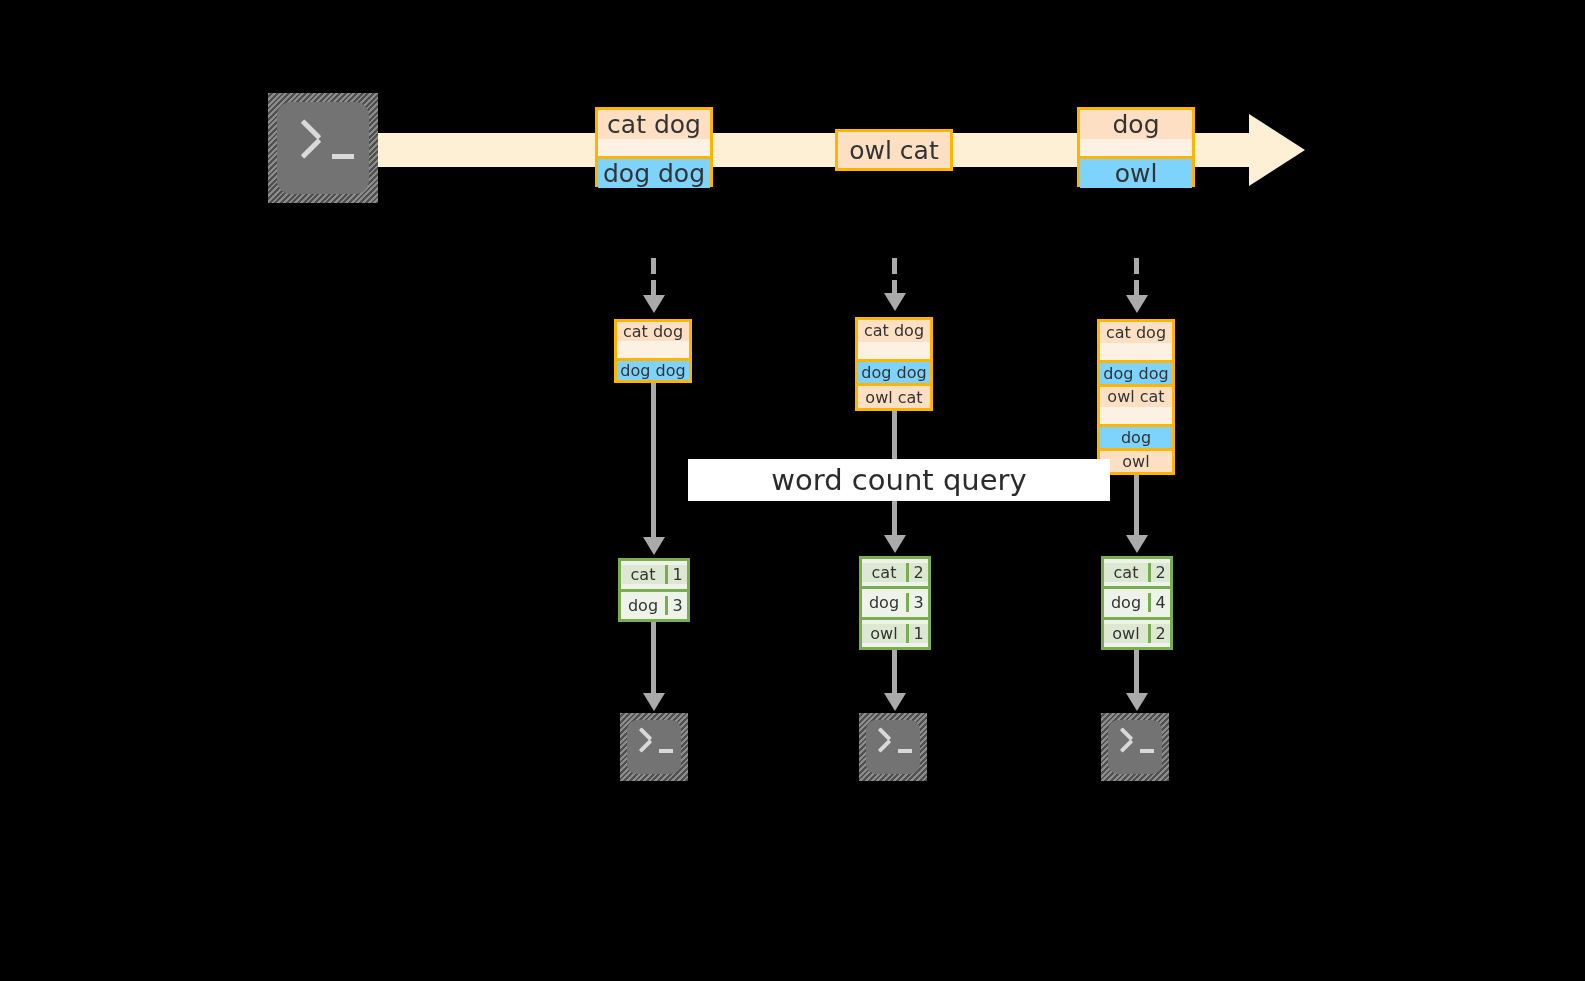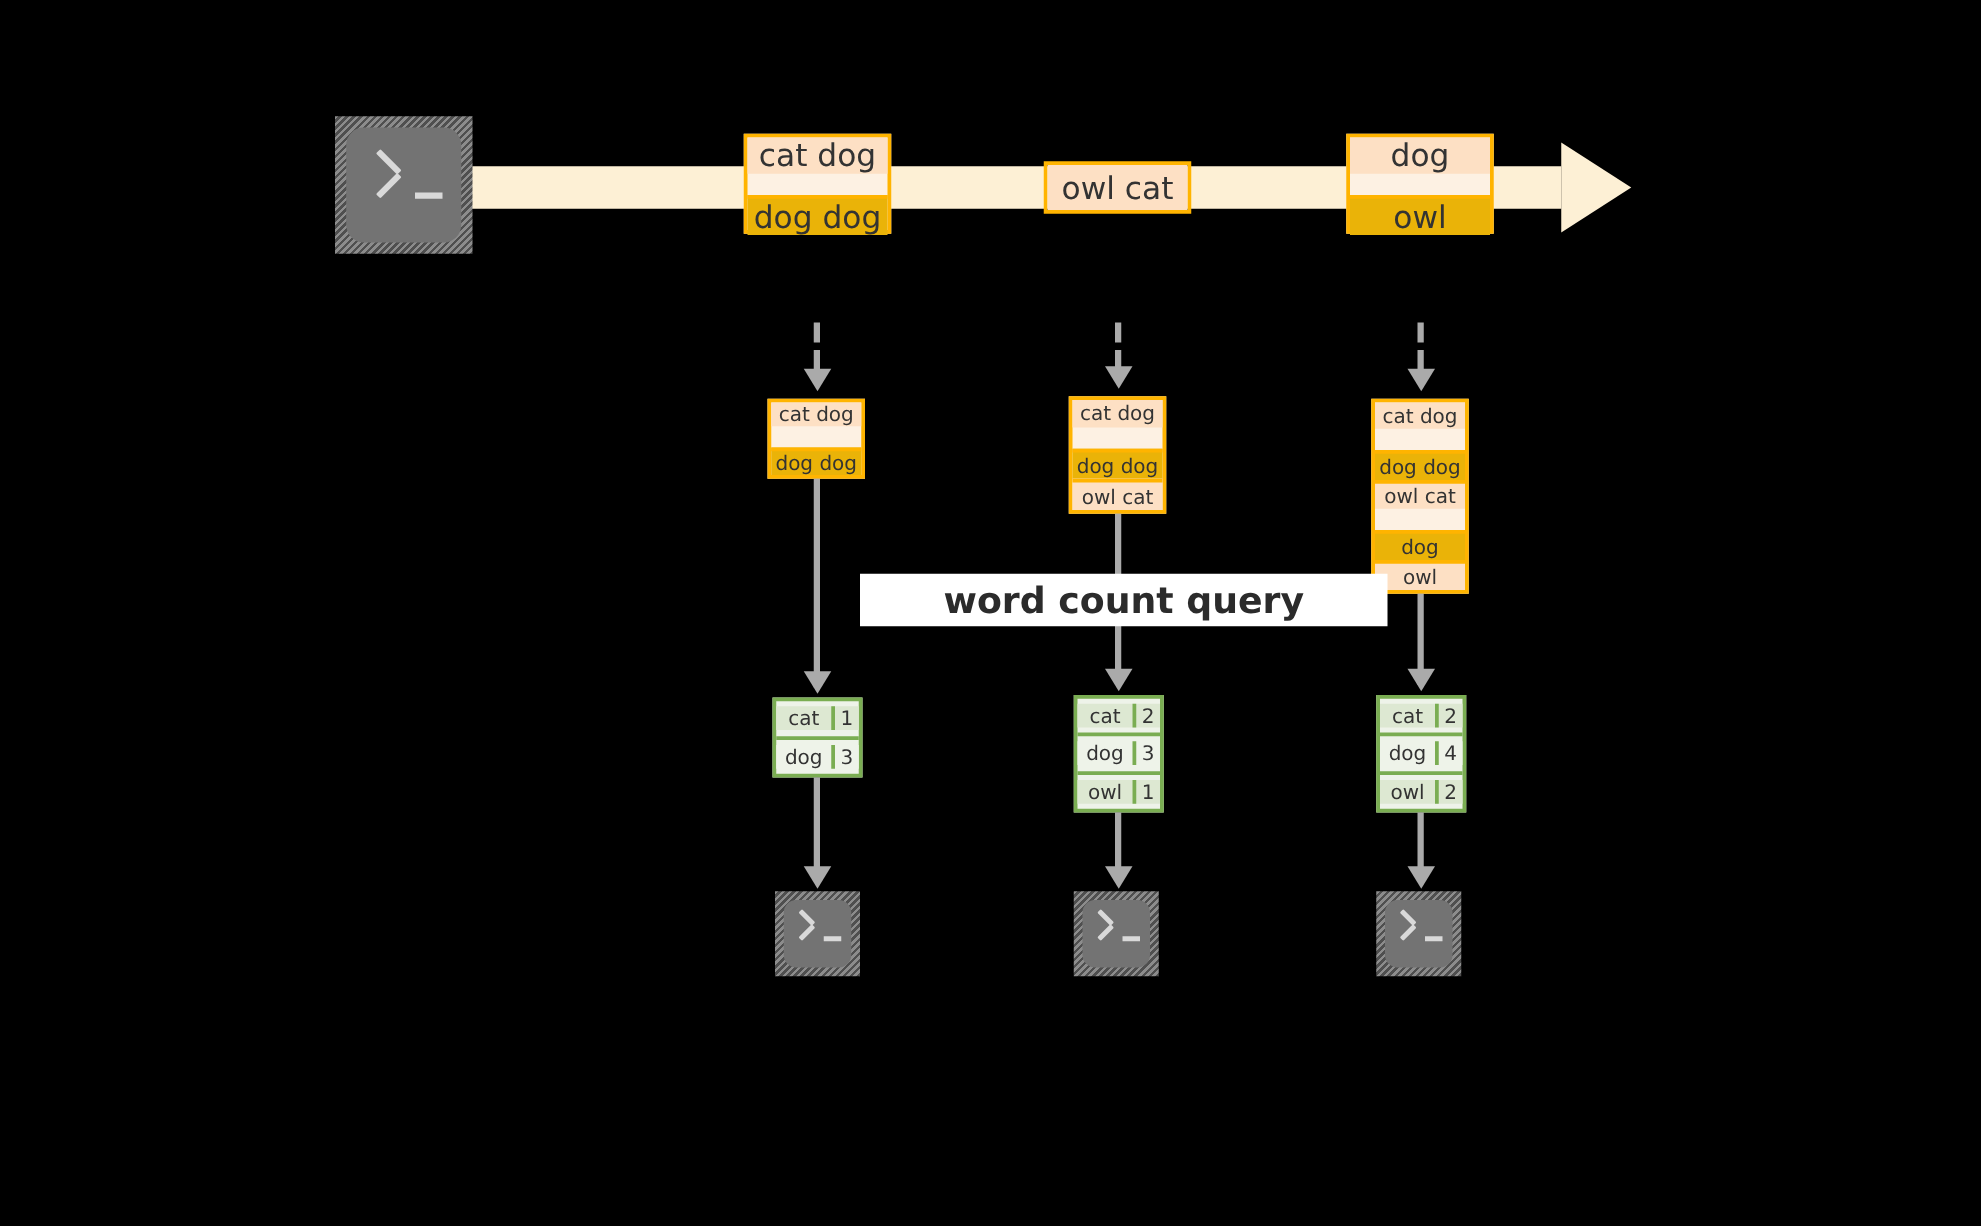--- a/index.html
+++ b/index.html
@@ -67,21 +67,21 @@
   }
   .orow {
     flex: 1 1 auto;
     display: flex;
     align-items: center;
     justify-content: center;
     color: #333333;
     white-space: nowrap;
   }
   .orow.dark { background: #fde0c4; }
-  .orow.light { background: #eab308; margin-top: 17px; }
+  .orow.light { background: #7dd3fc; margin-top: 17px; }
   .orow + .orow { border-top: 3px solid #ffb400; }
 
   .obox.big .orow { font-size: 25px; }
   .obox.mini .orow { font-size: 16px; }
 
   
   .gbox {
     position: absolute;
     border: 3px solid #7aad52;
     display: flex;
@@ -274,15 +274,15 @@
   <div class="vhead" style="left:1126px; top:693px;"></div>
 
   <div class="term small" style="left:1101px; top:713px; width:68px; height:68px;">
     <div class="term-inner">
       <div class="gt-a" style="left:11px; top:12px; width:15px; height:4px; transform:rotate(45deg);"></div>
       <div class="gt-b" style="left:11px; top:24px; width:15px; height:4px; transform:rotate(-45deg);"></div>
       <div class="prompt-us" style="left:32px; top:29px; width:14px; height:4px;"></div>
     </div>
   </div>
 
-  <div class="wlabel" style="left:688px; top:459px; width:422px; height:42px;font-weight:bold;">word count query</div>
+  <div class="wlabel" style="left:688px; top:459px; width:422px; height:42px;">word count query</div>
 
 </div>
 
 </body></html>

